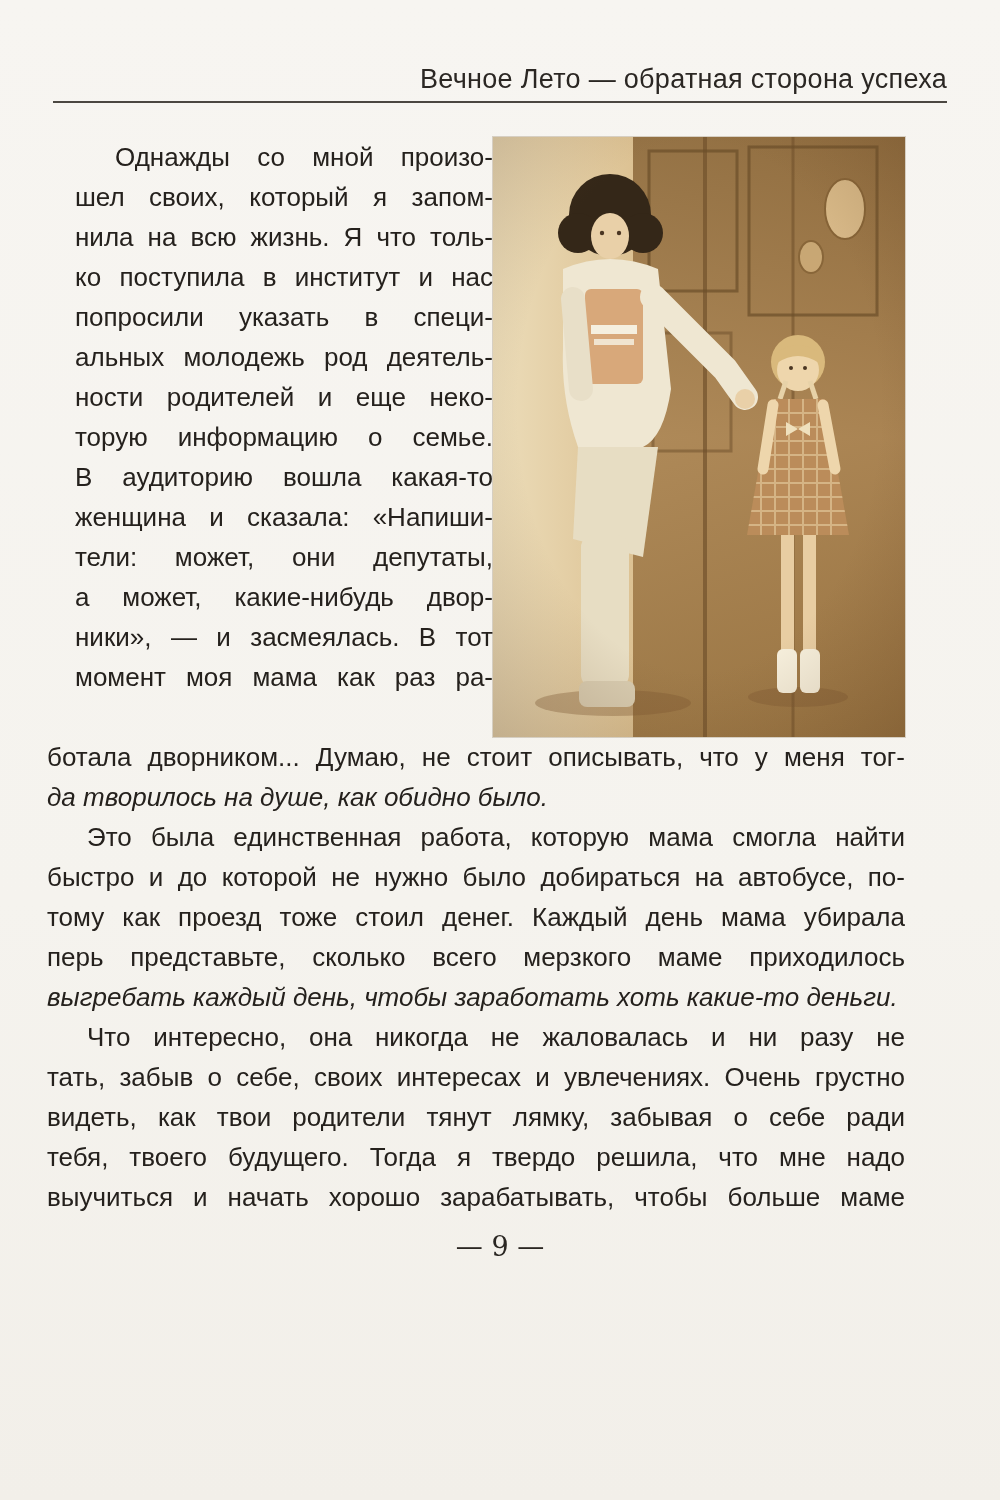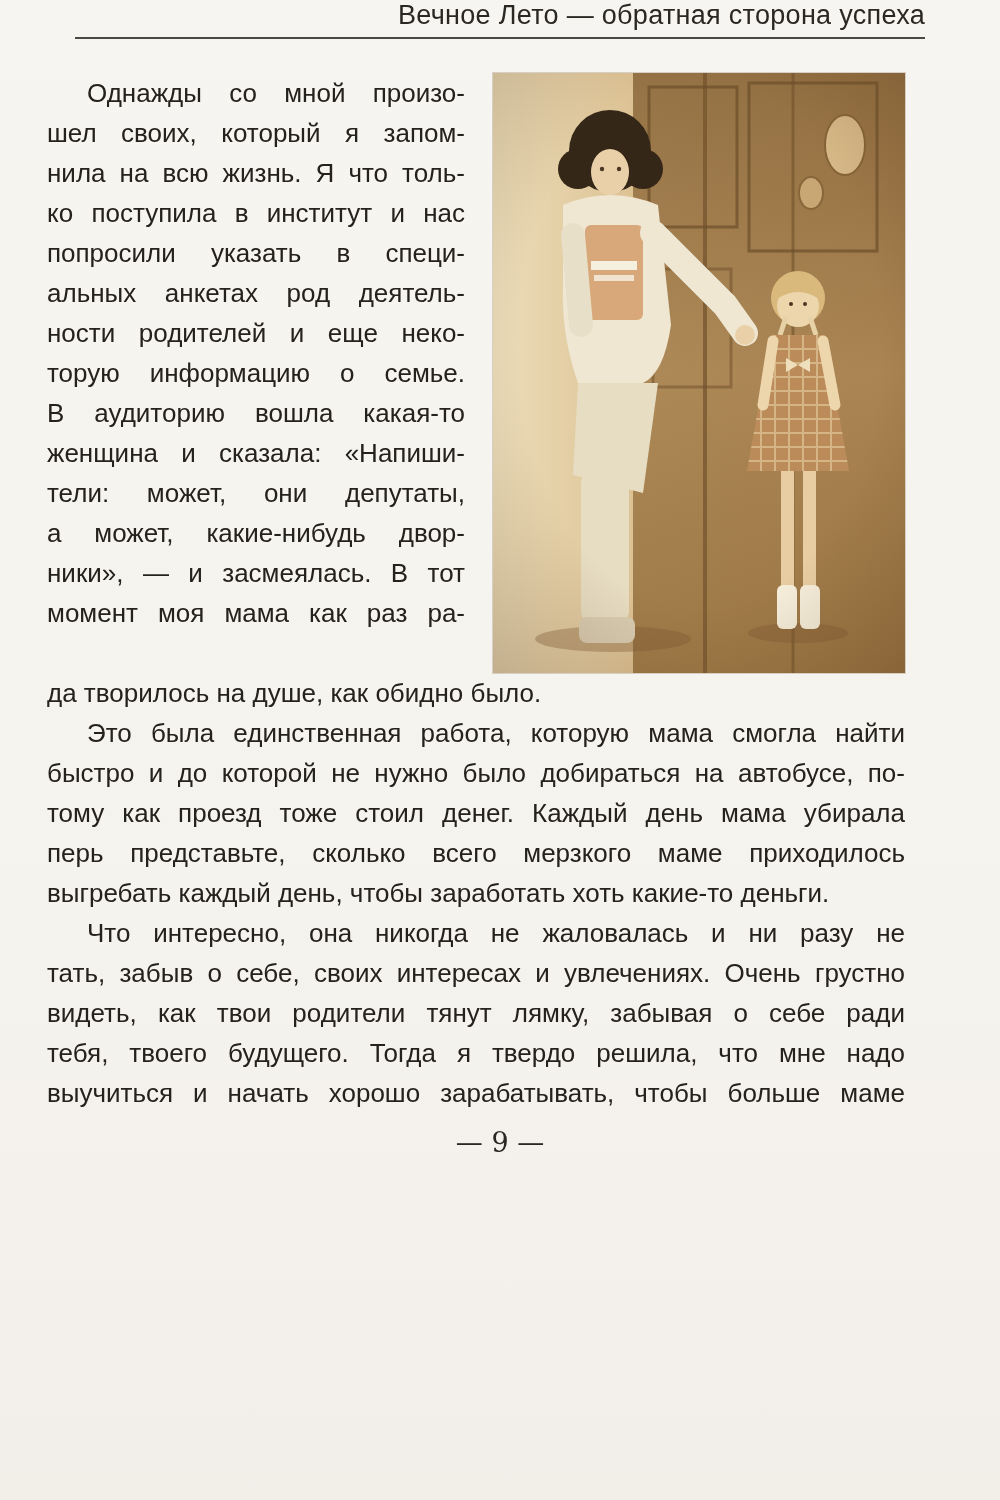--- a/index.html
+++ b/index.html
@@ -1,35 +1,35 @@
 <!DOCTYPE html>
 <html lang="ru"><head>
 <meta charset="utf-8">
 <style>
   html,body{margin:0;padding:0;background:#e8e6e2;}
   .page{
     width:1000px;height:1500px;margin:0 auto;position:relative;overflow:hidden;
     background:linear-gradient(180deg,#f7f5f1 0%,#f5f3ee 60%,#f2efe9 100%);
     font-family:"Liberation Sans", sans-serif;color:#25211d;box-sizing:border-box;
   }
-  .header{margin:0 75px;}
+  .header{margin:0 53px;padding-top:64px;}
   .header-title{
     text-align:right;font-size:27px;line-height:30px;color:#2b2723;letter-spacing:.3px;
   }
   .header-rule{border-top:2px solid rgba(45,40,34,.85);margin-top:7px;height:0;}
   .content{margin:34px 47px 0 47px;width:858px;}
-  .top-row{display:flex;justify-content:space-between;align-items:flex-start;}
+  .top-row{display:flex;justify-content:flex-end;align-items:flex-start;}
   .column{width:418px;}
   .fullblock{width:858px;}
   .line{
     font-size:26px;line-height:40px;white-space:nowrap;
     text-align:justify;text-align-last:justify;color:#25211d;
   }
   .line.indent{text-indent:40px;}
-  .line.end{text-align-last:left;}
+  .line.end{text-align-last:left;font-style:italic;}
   .photo{
     width:412px;height:600px;flex:none;margin:0;padding:0;
     box-shadow:0 0 0 1px rgba(120,95,60,.25);
     background:#d9c08d;
   }
   .photo svg{display:block;}
   .footer{
     text-align:center;margin-top:14px;
     font-family:"DejaVu Serif", serif;font-size:27px;color:#2a2622;
   }
@@ -47,21 +47,21 @@
   <div class="content">
 
     <div class="top-row">
 
       <div class="column">
           <div class="line indent">Однажды со мной произо-</div>
           <div class="line">шел своих, который я запом-</div>
           <div class="line">нила на всю жизнь. Я что толь-</div>
           <div class="line">ко поступила в институт и нас</div>
           <div class="line">попросили указать в специ-</div>
-          <div class="line">альных анкетах род деятель-</div>
+          <div class="line">альных молодежь род деятель-</div>
           <div class="line">ности родителей и еще неко-</div>
           <div class="line">торую информацию о семье.</div>
           <div class="line">В аудиторию вошла какая-то</div>
           <div class="line">женщина и сказала: «Напиши-</div>
           <div class="line">тели: может, они депутаты,</div>
           <div class="line">а может, какие-нибудь двор-</div>
           <div class="line">ники», — и засмеялась. В тот</div>
           <div class="line">момент моя мама как раз ра-</div>
         </div>
 
@@ -137,20 +137,21 @@
           <rect x="284" y="512" width="20" height="44" rx="6" fill="#f6efdc"></rect>
           <rect x="307" y="512" width="20" height="44" rx="6" fill="#f6efdc"></rect>
 
           <rect width="412" height="600" fill="url(#vig)"></rect>
         </svg>
       </figure>
 
     </div>
 
     <div class="fullblock">
+        <div class="line">ботала дворником... Думаю, не стоит описывать, что у меня тог-</div>
         <div class="line end">да творилось на душе, как обидно было.</div>
       </div>
     <div class="fullblock">
         <div class="line indent">Это была единственная работа, которую мама смогла найти</div>
         <div class="line">быстро и до которой не нужно было добираться на автобусе, по-</div>
         <div class="line">тому как проезд тоже стоил денег. Каждый день мама убирала</div>
         <div class="line">перь представьте, сколько всего мерзкого маме приходилось</div>
         <div class="line end">выгребать каждый день, чтобы заработать хоть какие-то деньги.</div>
       </div>
     <div class="fullblock">

